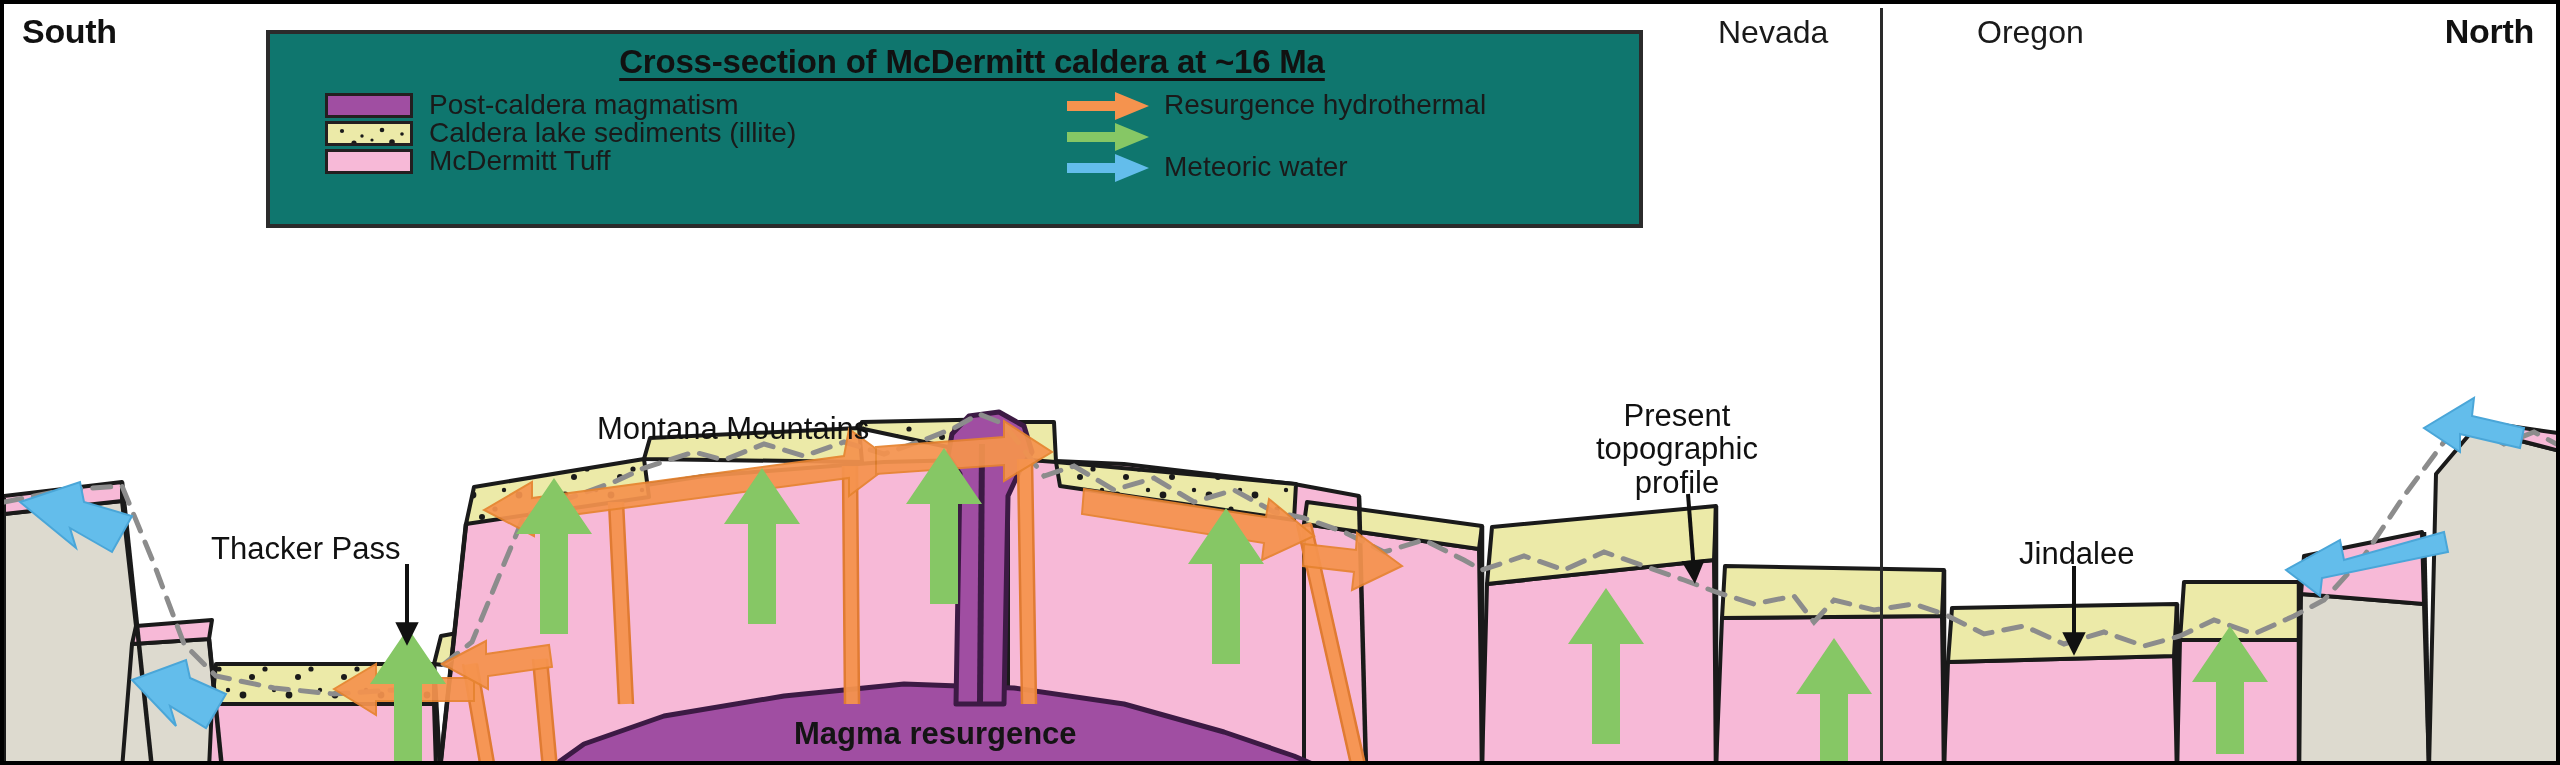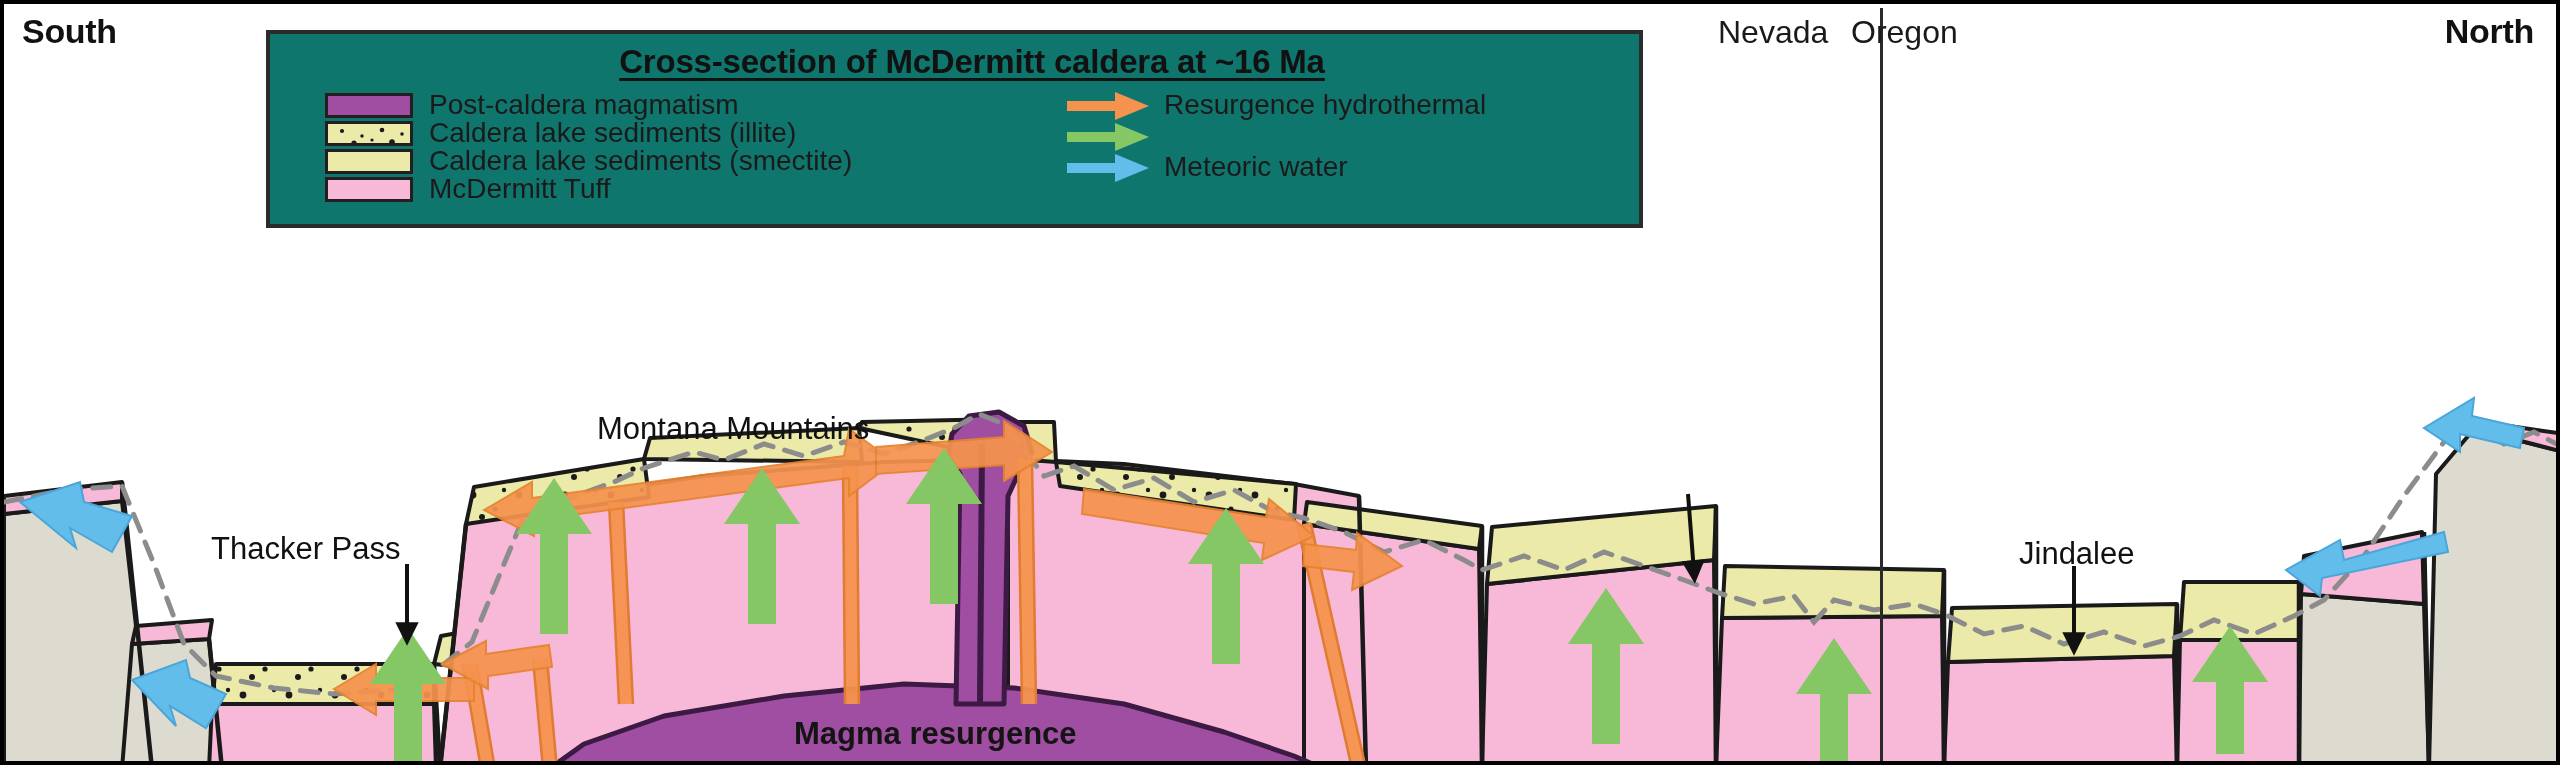--- a/index.html
+++ b/index.html
@@ -41,21 +41,21 @@
 
   .state-label {
     position: absolute;
     font-size: 32px;
     color: #1a1a1a;
     white-space: nowrap;
     top: 10px;
     text-align: center;
   }
   #label-nevada { left: 1714px; }
-  #label-oregon { left: 1847px; }
+  #label-oregon { left: 1973px; }
 
   
   #legend {
     position: absolute;
     left: 262px;
     top: 26px;
     width: 1377px;
     height: 198px;
     background: #0f766e;
     border: 4px solid #2b2b2b;
@@ -348,24 +348,20 @@
               <circle cx="54" cy="6" r="2.3" fill="#1a1a1a"></circle>
               <circle cx="26" cy="19" r="2.6" fill="#1a1a1a"></circle>
               <circle cx="64" cy="18" r="2.8" fill="#1a1a1a"></circle>
               <circle cx="44" cy="16" r="1.6" fill="#1a1a1a"></circle>
               <circle cx="74" cy="10" r="1.8" fill="#1a1a1a"></circle>
             </svg>
           </span>
           <span class="swatch-label">Caldera lake sediments (illite)</span>
         </div>
 
-        <div class="legend-row">
-          <span class="swatch" style="background:#eceaa8;"></span>
-          <span class="swatch-label">Caldera lake sediments (smectite)</span>
-        </div>
 
         <div class="legend-row">
           <span class="swatch" style="background:#f7b9d7;"></span>
           <span class="swatch-label">McDermitt Tuff</span>
         </div>
 
       </div>
 
       <div id="legend-right">
 
@@ -395,18 +391,23 @@
           <span class="fluid-label">Meteoric water</span>
         </div>
       </div>
     </div>
   </div>
 
   <div class="annot" id="annot-montana">Montana Mountains</div>
 
   <div class="annot" id="annot-thacker">Thacker Pass</div>
 
+  <div class="annot center" id="annot-present">
+    <div>Present</div>
+    <div>topographic</div>
+    <div>profile</div>
+  </div>
 
   <div class="annot" id="annot-jindalee">Jindalee</div>
 
   <div id="annot-magma">Magma resurgence</div>
 
 </div>
 
 </body></html>

